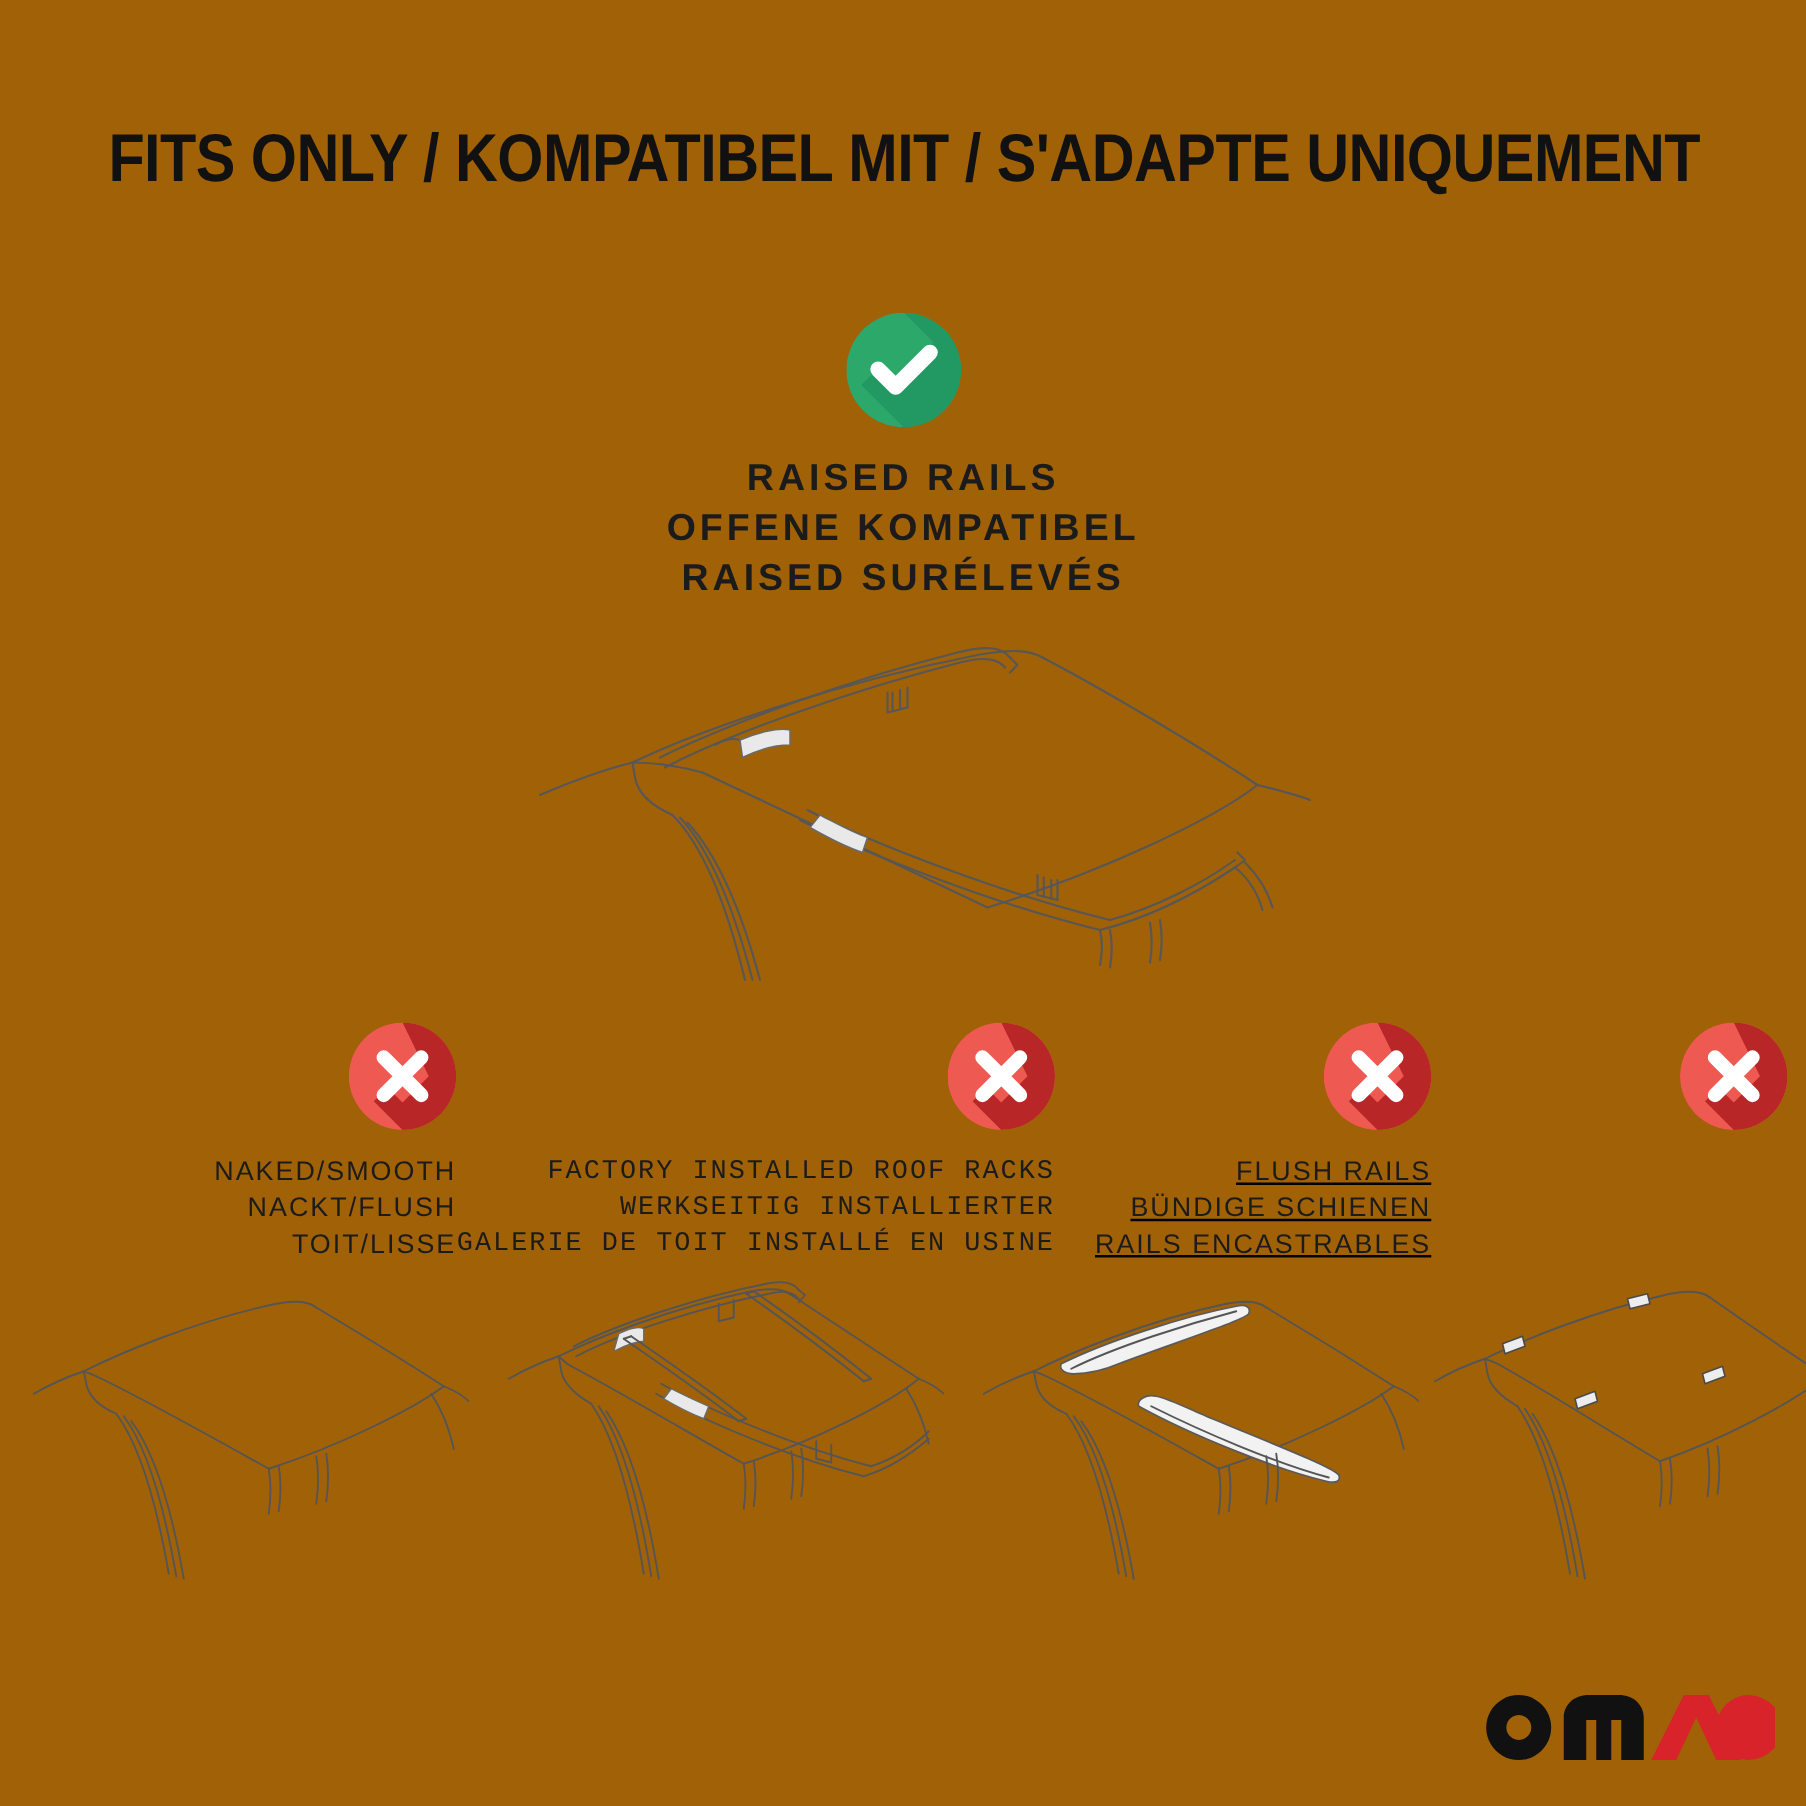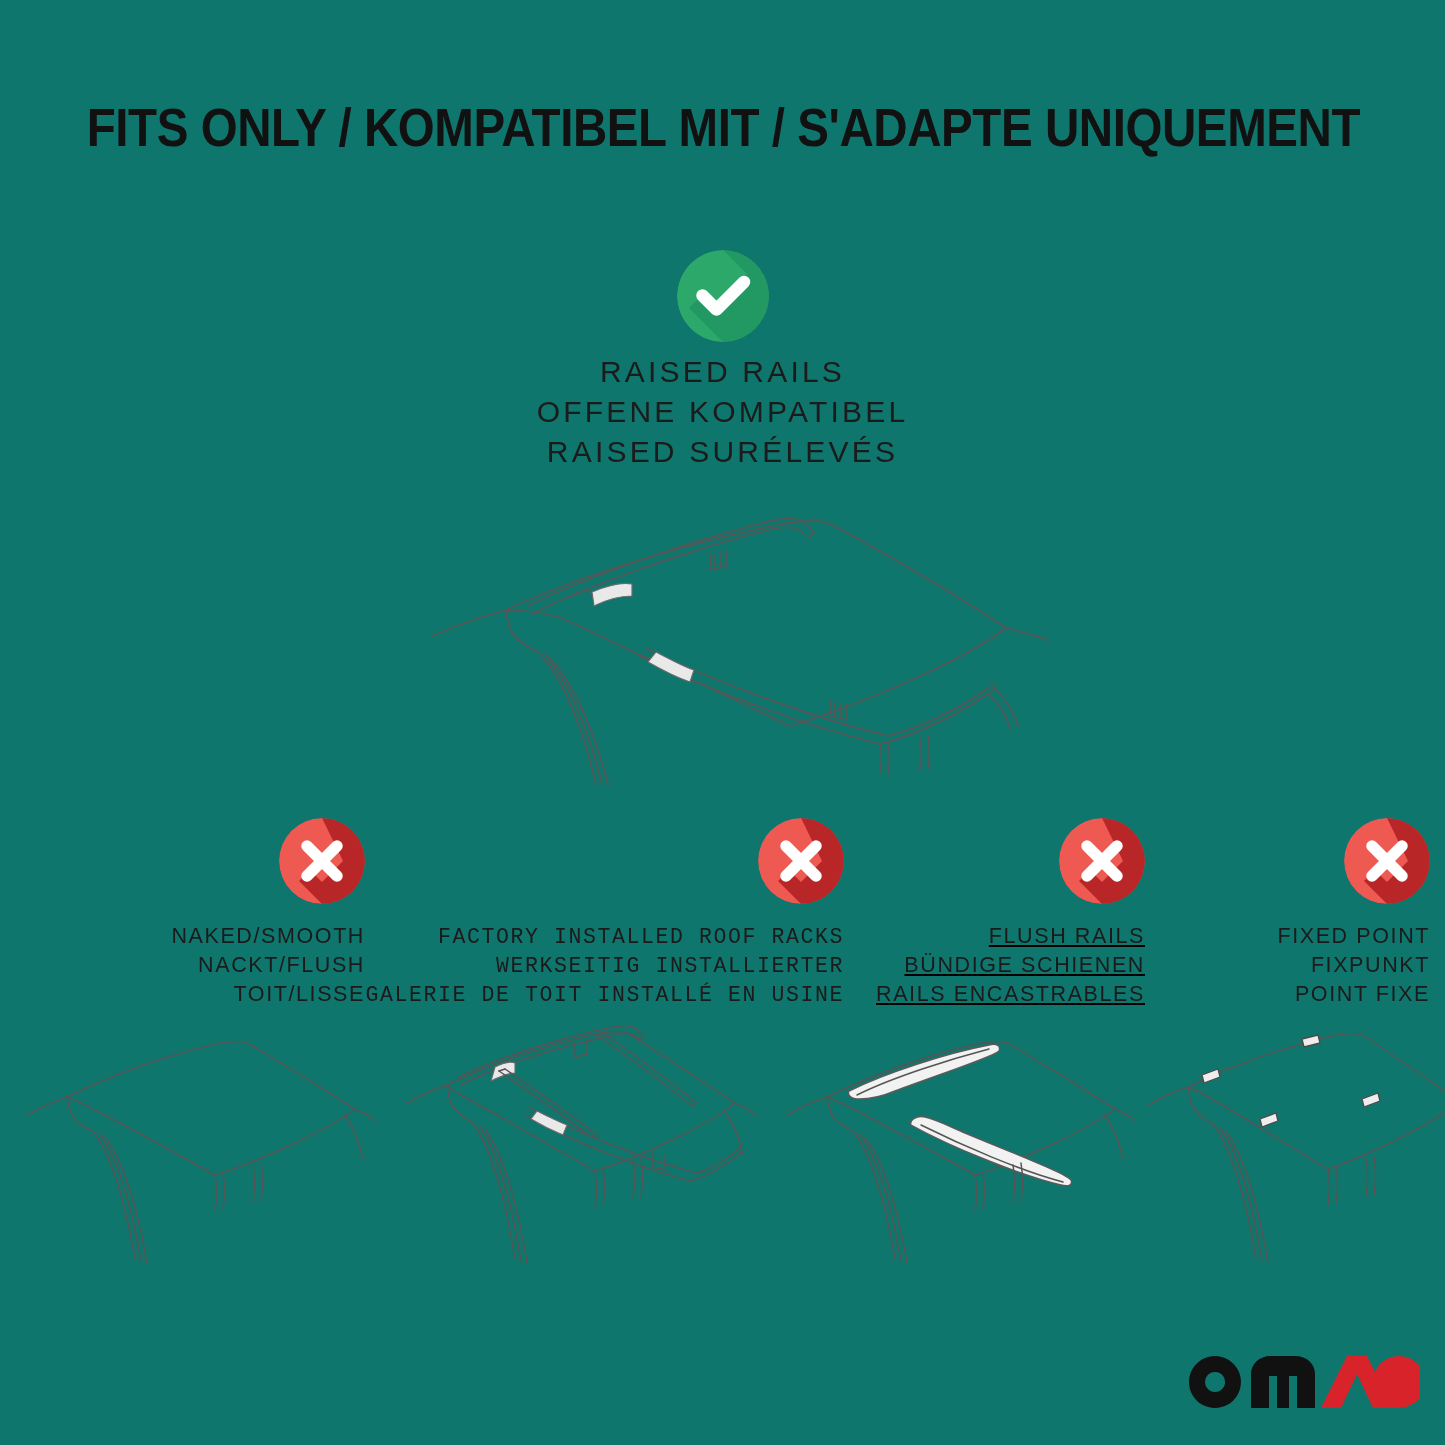--- a/index.html
+++ b/index.html
@@ -1,21 +1,21 @@
 <!DOCTYPE html>
 <html><head>
 <meta charset="utf-8">
 <style>
   html,body{margin:0;padding:0;}
   body{
     width:1445px;height:1445px;background:#ffffff;
     font-family:"Liberation Sans", sans-serif;
     overflow:hidden;position:relative;
   }
-  .page{position:relative;width:1445px;height:1445px;background:#0f766e;}
+  .page{position:relative;width:1445px;height:1445px;background:#a16207;}
 
   
   .title{
     position:absolute;left:0;top:96px;width:1445px;
     text-align:center;
     font-family:"Liberation Sans", sans-serif;
     font-weight:bold;
     font-size:54px;
     letter-spacing:-0.5px;
     color:#111111;
@@ -28,26 +28,26 @@
     position:absolute;left:0;top:250px;width:1445px;text-align:center;
   }
   .badge{
     display:inline-block;position:relative;
     width:92px;height:92px;border-radius:50%;
     overflow:hidden;
   }
   .badge svg{display:block;width:92px;height:92px;}
 
   .ok-labels{
-    margin-top:6px;
+    margin-top:16px;
     font-size:30px;
     letter-spacing:3.2px;
     line-height:1.33;
     color:#1b1b1b;
-    font-weight:400;
+    font-weight:700;
   }
   .ok-labels div{white-space:nowrap;}
 
   
   .hero-img{
     position:absolute;left:410px;top:488px;width:640px;height:300px;
   }
   .hero-img svg{display:block;width:100%;height:100%;}
 
   
@@ -204,25 +204,20 @@
       </div>
     </div>
 
     <div class="col c4">
       <div class="badge">
         <svg viewBox="0 0 86 86" xmlns="http://www.w3.org/2000/svg">
           <circle cx="43" cy="43" r="43" fill="#EE5A52"></circle>
           <path d="M43 0 A43 43 0 0 1 86 43 A43 43 0 0 1 43 86 L20 63 L31 52 L43 64 L64 43 Z" fill="#A5161B" opacity="0.75"></path>
           <path d="M28 28 L58 58 M58 28 L28 58" stroke="#ffffff" stroke-width="11.5" stroke-linecap="round"></path>
         </svg>
-      </div>
-      <div class="labels">
-        <div>FIXED POINT</div>
-        <div>FIXPUNKT</div>
-        <div>POINT FIXE</div>
       </div>
     </div>
   </div>
 
   <div class="art-row">
 
     <div class="art a1">
       <svg viewBox="0 0 360 250" xmlns="http://www.w3.org/2000/svg" fill="none" stroke="#555555" stroke-width="1.5" stroke-linecap="round" stroke-linejoin="round">
         <path d="M52 82 C80 68 140 42 206 28 C222 25 232 26 238 31"></path>
         <path d="M238 31 C270 50 312 76 340 94"></path>

